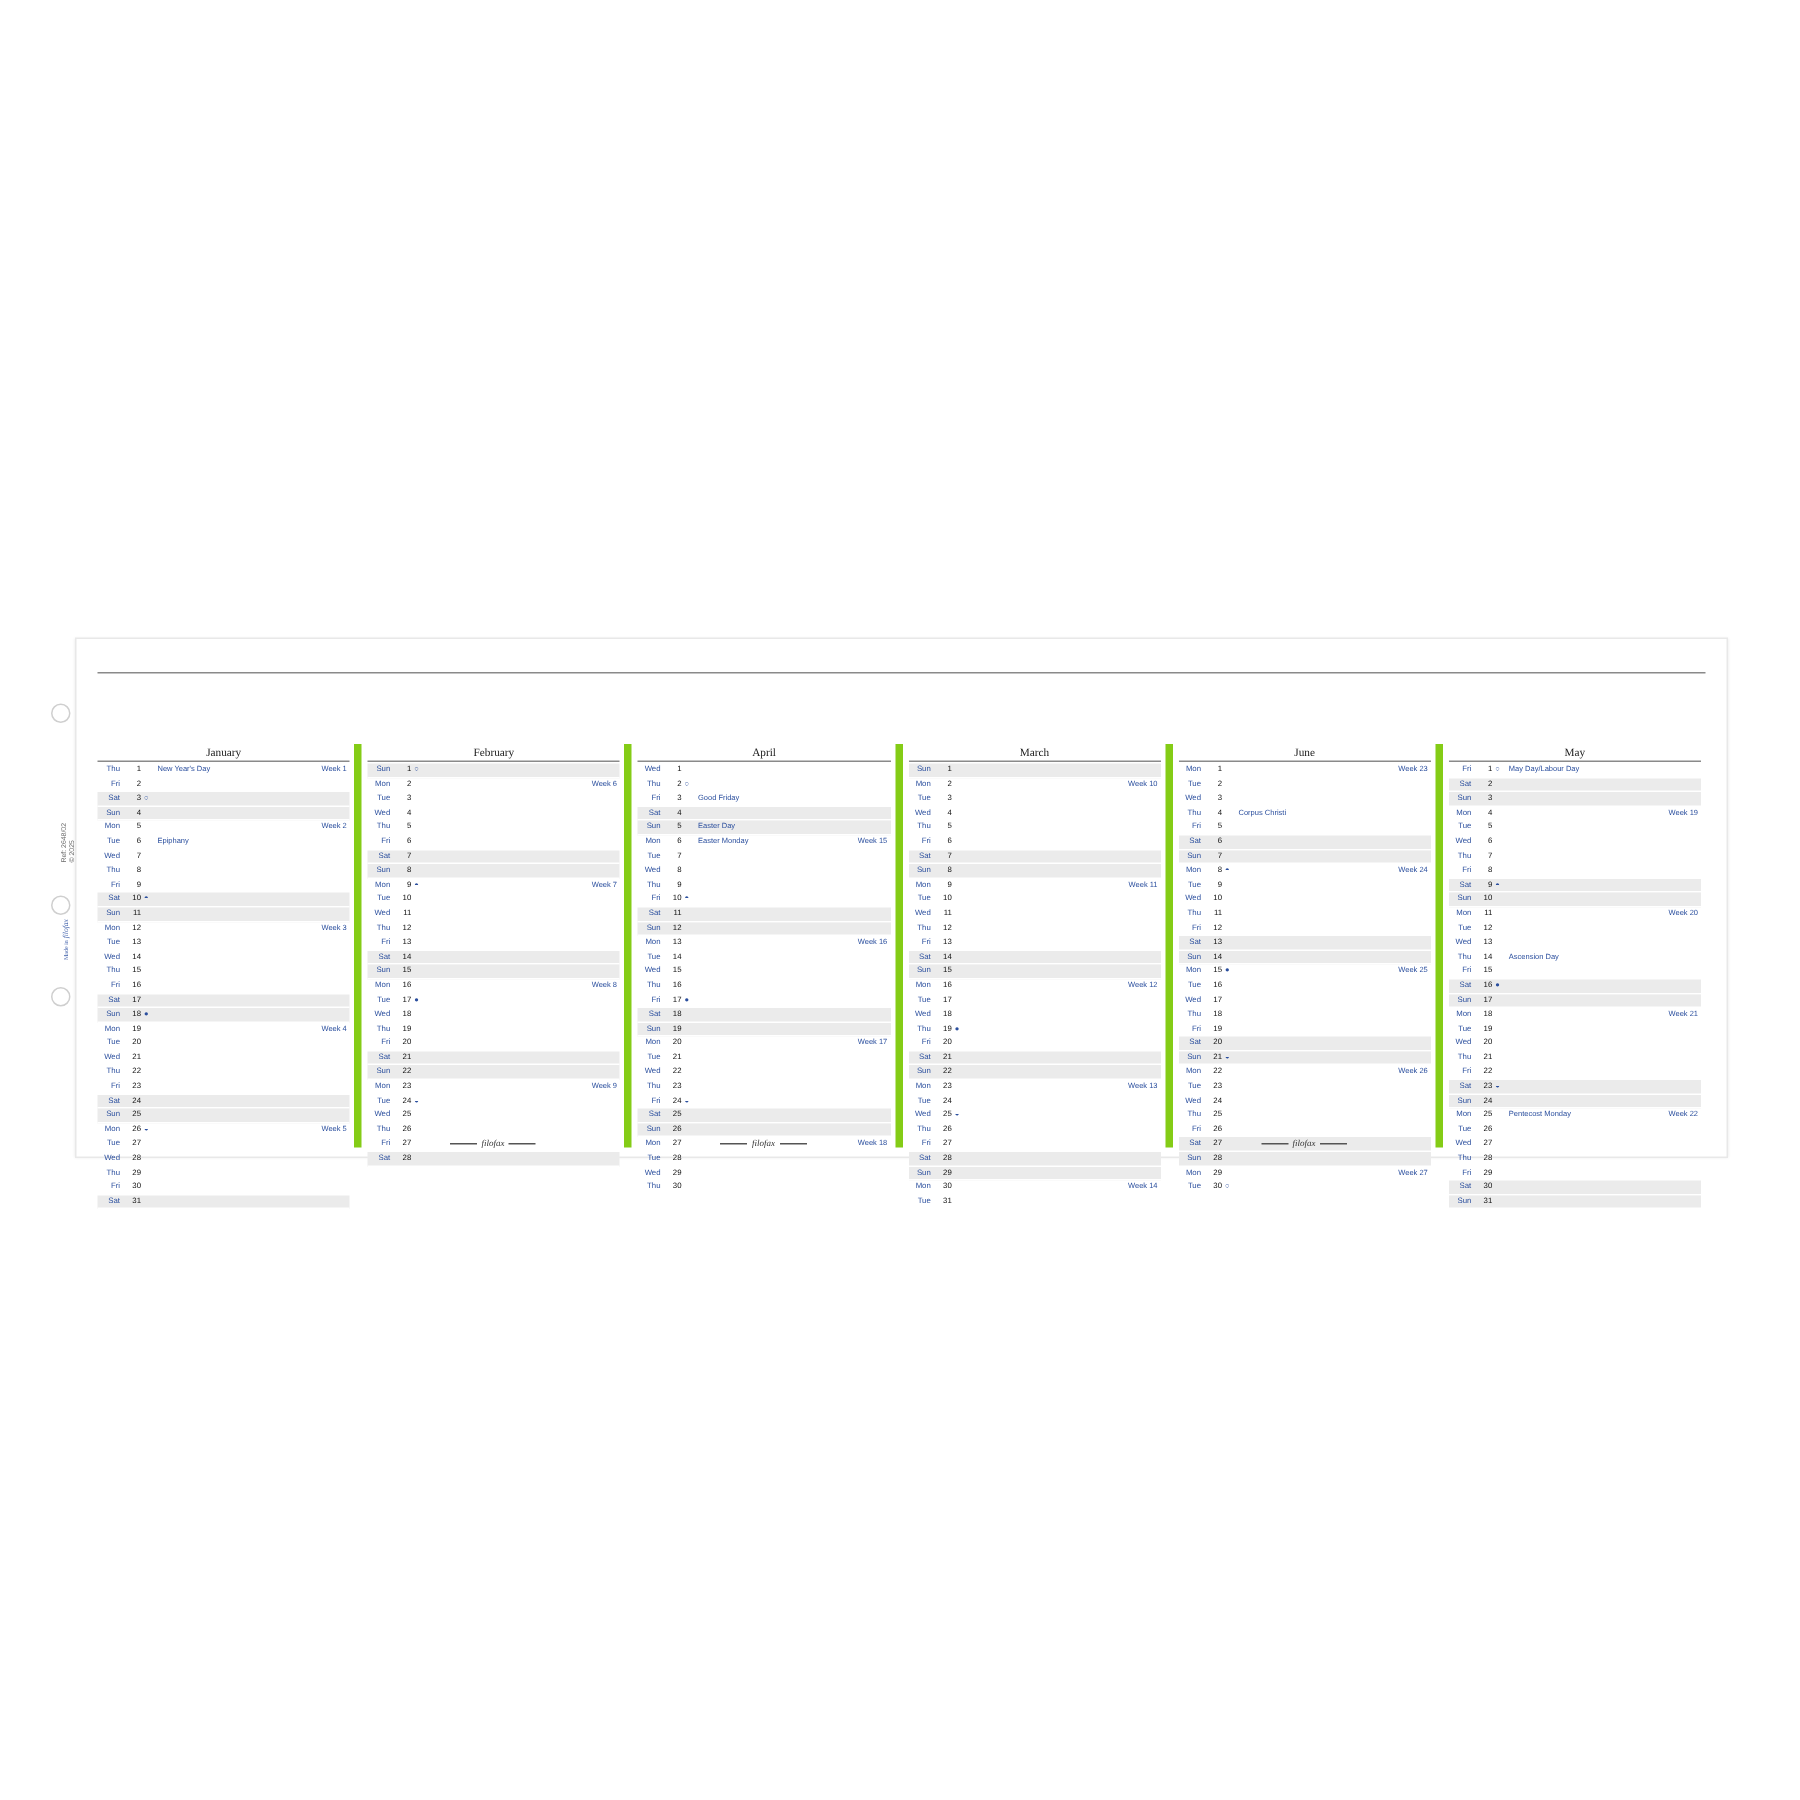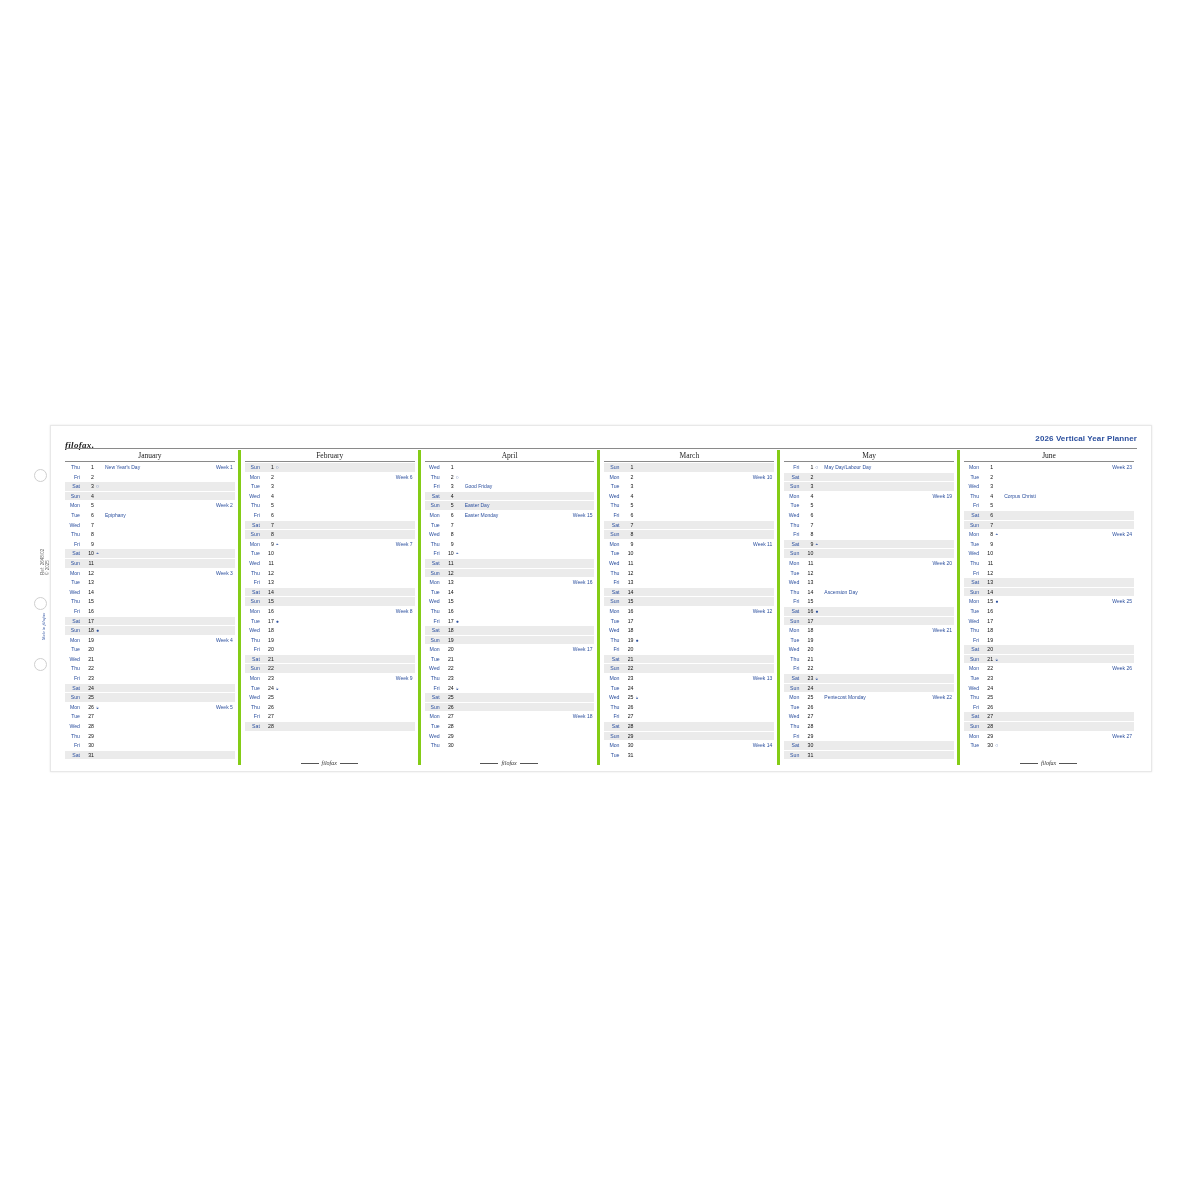--- a/index.html
+++ b/index.html
@@ -28,22 +28,22 @@
     font-size:9px;color:#222;letter-spacing:.3px;
   }
   .logo .dot{font-style:normal;}
   .title{
     position:absolute;right:0;top:0;color:#2b4f9e;font-size:8px;font-weight:bold;
     letter-spacing:.1px;
   }
   .hrule{position:absolute;left:14px;right:14px;top:22px;height:1px;background:#8a8a8a;}
 
   .grid{position:absolute;left:14px;right:14px;top:24px;bottom:6px;display:flex;}
-  .month{flex:1 1 0;position:relative;padding:0 3px 0 0;}
-  .month + .month{border-left:3px solid #84cc16;padding-left:4px;}
+  .month{flex:1 1 0;position:relative;padding:0 3px 0 0;margin-top:46px;}
+  .month + .month{border-left:5px solid #84cc16;padding-left:4px;}
   .mname{
     text-align:center;font-family:"Liberation Serif",serif;font-size:7.5px;color:#1b1b1b;
     padding:1px 0 1px 0;
   }
   .mrule{height:1px;background:#8a8a8a;margin-bottom:1px;}
   .days{position:relative;}
   .row{
     display:flex;align-items:center;height:8.6px;font-size:5.2px;line-height:8.6px;
     border-bottom:1px solid #ffffff;
   }
@@ -72,24 +72,20 @@
   <span>Ref: 2648/02</span>
   <span>© 2025</span>
 </div>
 <div id="sidebrand">
   <span class="tiny">Made in</span>
   <span>filofax</span>
 </div>
 
 <div id="sheet">
 
-  <div class="header">
-    <span class="logo"><span>filofax</span><span class="dot">.</span></span>
-    <span class="title">2026 Vertical Year Planner</span>
-  </div>
   <div class="hrule"></div>
 
   <div class="grid" id="grid">
       <div class="month">
         <div class="mname">January</div>
         <div class="mrule"></div>
         <div class="days">
           <div class="row">
             <span class="dow">Thu</span>
             <span class="dnum">1</span>
@@ -946,20 +942,237 @@
           <div class="row">
             <span class="dow">Tue</span>
             <span class="dnum">31</span>
             <span class="moon"></span>
             <span class="note"></span>
             <span class="wk"></span>
           </div>
         </div>
       </div>
       <div class="month">
+        <div class="mname">June</div>
+        <div class="mrule"></div>
+        <div class="days">
+          <div class="row">
+            <span class="dow">Mon</span>
+            <span class="dnum">1</span>
+            <span class="moon"></span>
+            <span class="note"></span>
+            <span class="wk">Week 23</span>
+          </div>
+          <div class="row">
+            <span class="dow">Tue</span>
+            <span class="dnum">2</span>
+            <span class="moon"></span>
+            <span class="note"></span>
+            <span class="wk"></span>
+          </div>
+          <div class="row">
+            <span class="dow">Wed</span>
+            <span class="dnum">3</span>
+            <span class="moon"></span>
+            <span class="note"></span>
+            <span class="wk"></span>
+          </div>
+          <div class="row">
+            <span class="dow">Thu</span>
+            <span class="dnum">4</span>
+            <span class="moon"></span>
+            <span class="note">Corpus Christi</span>
+            <span class="wk"></span>
+          </div>
+          <div class="row">
+            <span class="dow">Fri</span>
+            <span class="dnum">5</span>
+            <span class="moon"></span>
+            <span class="note"></span>
+            <span class="wk"></span>
+          </div>
+          <div class="row shade">
+            <span class="dow">Sat</span>
+            <span class="dnum">6</span>
+            <span class="moon"></span>
+            <span class="note"></span>
+            <span class="wk"></span>
+          </div>
+          <div class="row shade">
+            <span class="dow">Sun</span>
+            <span class="dnum">7</span>
+            <span class="moon"></span>
+            <span class="note"></span>
+            <span class="wk"></span>
+          </div>
+          <div class="row">
+            <span class="dow">Mon</span>
+            <span class="dnum">8</span>
+            <span class="moon">◓</span>
+            <span class="note"></span>
+            <span class="wk">Week 24</span>
+          </div>
+          <div class="row">
+            <span class="dow">Tue</span>
+            <span class="dnum">9</span>
+            <span class="moon"></span>
+            <span class="note"></span>
+            <span class="wk"></span>
+          </div>
+          <div class="row">
+            <span class="dow">Wed</span>
+            <span class="dnum">10</span>
+            <span class="moon"></span>
+            <span class="note"></span>
+            <span class="wk"></span>
+          </div>
+          <div class="row">
+            <span class="dow">Thu</span>
+            <span class="dnum">11</span>
+            <span class="moon"></span>
+            <span class="note"></span>
+            <span class="wk"></span>
+          </div>
+          <div class="row">
+            <span class="dow">Fri</span>
+            <span class="dnum">12</span>
+            <span class="moon"></span>
+            <span class="note"></span>
+            <span class="wk"></span>
+          </div>
+          <div class="row shade">
+            <span class="dow">Sat</span>
+            <span class="dnum">13</span>
+            <span class="moon"></span>
+            <span class="note"></span>
+            <span class="wk"></span>
+          </div>
+          <div class="row shade">
+            <span class="dow">Sun</span>
+            <span class="dnum">14</span>
+            <span class="moon"></span>
+            <span class="note"></span>
+            <span class="wk"></span>
+          </div>
+          <div class="row">
+            <span class="dow">Mon</span>
+            <span class="dnum">15</span>
+            <span class="moon">●</span>
+            <span class="note"></span>
+            <span class="wk">Week 25</span>
+          </div>
+          <div class="row">
+            <span class="dow">Tue</span>
+            <span class="dnum">16</span>
+            <span class="moon"></span>
+            <span class="note"></span>
+            <span class="wk"></span>
+          </div>
+          <div class="row">
+            <span class="dow">Wed</span>
+            <span class="dnum">17</span>
+            <span class="moon"></span>
+            <span class="note"></span>
+            <span class="wk"></span>
+          </div>
+          <div class="row">
+            <span class="dow">Thu</span>
+            <span class="dnum">18</span>
+            <span class="moon"></span>
+            <span class="note"></span>
+            <span class="wk"></span>
+          </div>
+          <div class="row">
+            <span class="dow">Fri</span>
+            <span class="dnum">19</span>
+            <span class="moon"></span>
+            <span class="note"></span>
+            <span class="wk"></span>
+          </div>
+          <div class="row shade">
+            <span class="dow">Sat</span>
+            <span class="dnum">20</span>
+            <span class="moon"></span>
+            <span class="note"></span>
+            <span class="wk"></span>
+          </div>
+          <div class="row shade">
+            <span class="dow">Sun</span>
+            <span class="dnum">21</span>
+            <span class="moon">◒</span>
+            <span class="note"></span>
+            <span class="wk"></span>
+          </div>
+          <div class="row">
+            <span class="dow">Mon</span>
+            <span class="dnum">22</span>
+            <span class="moon"></span>
+            <span class="note"></span>
+            <span class="wk">Week 26</span>
+          </div>
+          <div class="row">
+            <span class="dow">Tue</span>
+            <span class="dnum">23</span>
+            <span class="moon"></span>
+            <span class="note"></span>
+            <span class="wk"></span>
+          </div>
+          <div class="row">
+            <span class="dow">Wed</span>
+            <span class="dnum">24</span>
+            <span class="moon"></span>
+            <span class="note"></span>
+            <span class="wk"></span>
+          </div>
+          <div class="row">
+            <span class="dow">Thu</span>
+            <span class="dnum">25</span>
+            <span class="moon"></span>
+            <span class="note"></span>
+            <span class="wk"></span>
+          </div>
+          <div class="row">
+            <span class="dow">Fri</span>
+            <span class="dnum">26</span>
+            <span class="moon"></span>
+            <span class="note"></span>
+            <span class="wk"></span>
+          </div>
+          <div class="row shade">
+            <span class="dow">Sat</span>
+            <span class="dnum">27</span>
+            <span class="moon"></span>
+            <span class="note"></span>
+            <span class="wk"></span>
+          </div>
+          <div class="row shade">
+            <span class="dow">Sun</span>
+            <span class="dnum">28</span>
+            <span class="moon"></span>
+            <span class="note"></span>
+            <span class="wk"></span>
+          </div>
+          <div class="row">
+            <span class="dow">Mon</span>
+            <span class="dnum">29</span>
+            <span class="moon"></span>
+            <span class="note"></span>
+            <span class="wk">Week 27</span>
+          </div>
+          <div class="row">
+            <span class="dow">Tue</span>
+            <span class="dnum">30</span>
+            <span class="moon">○</span>
+            <span class="note"></span>
+            <span class="wk"></span>
+          </div>
+        </div>
+        <div class="footlogo"><span class="lineL"></span><span>filofax</span><span class="lineR"></span></div>
+      </div>
+      <div class="month">
         <div class="mname">May</div>
         <div class="mrule"></div>
         <div class="days">
           <div class="row">
             <span class="dow">Fri</span>
             <span class="dnum">1</span>
             <span class="moon">○</span>
             <span class="note">May Day/Labour Day</span>
             <span class="wk"></span>
           </div>
@@ -1167,232 +1380,15 @@
             <span class="wk"></span>
           </div>
           <div class="row shade">
             <span class="dow">Sun</span>
             <span class="dnum">31</span>
             <span class="moon"></span>
             <span class="note"></span>
             <span class="wk"></span>
           </div>
         </div>
-      </div>
-      <div class="month">
-        <div class="mname">June</div>
-        <div class="mrule"></div>
-        <div class="days">
-          <div class="row">
-            <span class="dow">Mon</span>
-            <span class="dnum">1</span>
-            <span class="moon"></span>
-            <span class="note"></span>
-            <span class="wk">Week 23</span>
-          </div>
-          <div class="row">
-            <span class="dow">Tue</span>
-            <span class="dnum">2</span>
-            <span class="moon"></span>
-            <span class="note"></span>
-            <span class="wk"></span>
-          </div>
-          <div class="row">
-            <span class="dow">Wed</span>
-            <span class="dnum">3</span>
-            <span class="moon"></span>
-            <span class="note"></span>
-            <span class="wk"></span>
-          </div>
-          <div class="row">
-            <span class="dow">Thu</span>
-            <span class="dnum">4</span>
-            <span class="moon"></span>
-            <span class="note">Corpus Christi</span>
-            <span class="wk"></span>
-          </div>
-          <div class="row">
-            <span class="dow">Fri</span>
-            <span class="dnum">5</span>
-            <span class="moon"></span>
-            <span class="note"></span>
-            <span class="wk"></span>
-          </div>
-          <div class="row shade">
-            <span class="dow">Sat</span>
-            <span class="dnum">6</span>
-            <span class="moon"></span>
-            <span class="note"></span>
-            <span class="wk"></span>
-          </div>
-          <div class="row shade">
-            <span class="dow">Sun</span>
-            <span class="dnum">7</span>
-            <span class="moon"></span>
-            <span class="note"></span>
-            <span class="wk"></span>
-          </div>
-          <div class="row">
-            <span class="dow">Mon</span>
-            <span class="dnum">8</span>
-            <span class="moon">◓</span>
-            <span class="note"></span>
-            <span class="wk">Week 24</span>
-          </div>
-          <div class="row">
-            <span class="dow">Tue</span>
-            <span class="dnum">9</span>
-            <span class="moon"></span>
-            <span class="note"></span>
-            <span class="wk"></span>
-          </div>
-          <div class="row">
-            <span class="dow">Wed</span>
-            <span class="dnum">10</span>
-            <span class="moon"></span>
-            <span class="note"></span>
-            <span class="wk"></span>
-          </div>
-          <div class="row">
-            <span class="dow">Thu</span>
-            <span class="dnum">11</span>
-            <span class="moon"></span>
-            <span class="note"></span>
-            <span class="wk"></span>
-          </div>
-          <div class="row">
-            <span class="dow">Fri</span>
-            <span class="dnum">12</span>
-            <span class="moon"></span>
-            <span class="note"></span>
-            <span class="wk"></span>
-          </div>
-          <div class="row shade">
-            <span class="dow">Sat</span>
-            <span class="dnum">13</span>
-            <span class="moon"></span>
-            <span class="note"></span>
-            <span class="wk"></span>
-          </div>
-          <div class="row shade">
-            <span class="dow">Sun</span>
-            <span class="dnum">14</span>
-            <span class="moon"></span>
-            <span class="note"></span>
-            <span class="wk"></span>
-          </div>
-          <div class="row">
-            <span class="dow">Mon</span>
-            <span class="dnum">15</span>
-            <span class="moon">●</span>
-            <span class="note"></span>
-            <span class="wk">Week 25</span>
-          </div>
-          <div class="row">
-            <span class="dow">Tue</span>
-            <span class="dnum">16</span>
-            <span class="moon"></span>
-            <span class="note"></span>
-            <span class="wk"></span>
-          </div>
-          <div class="row">
-            <span class="dow">Wed</span>
-            <span class="dnum">17</span>
-            <span class="moon"></span>
-            <span class="note"></span>
-            <span class="wk"></span>
-          </div>
-          <div class="row">
-            <span class="dow">Thu</span>
-            <span class="dnum">18</span>
-            <span class="moon"></span>
-            <span class="note"></span>
-            <span class="wk"></span>
-          </div>
-          <div class="row">
-            <span class="dow">Fri</span>
-            <span class="dnum">19</span>
-            <span class="moon"></span>
-            <span class="note"></span>
-            <span class="wk"></span>
-          </div>
-          <div class="row shade">
-            <span class="dow">Sat</span>
-            <span class="dnum">20</span>
-            <span class="moon"></span>
-            <span class="note"></span>
-            <span class="wk"></span>
-          </div>
-          <div class="row shade">
-            <span class="dow">Sun</span>
-            <span class="dnum">21</span>
-            <span class="moon">◒</span>
-            <span class="note"></span>
-            <span class="wk"></span>
-          </div>
-          <div class="row">
-            <span class="dow">Mon</span>
-            <span class="dnum">22</span>
-            <span class="moon"></span>
-            <span class="note"></span>
-            <span class="wk">Week 26</span>
-          </div>
-          <div class="row">
-            <span class="dow">Tue</span>
-            <span class="dnum">23</span>
-            <span class="moon"></span>
-            <span class="note"></span>
-            <span class="wk"></span>
-          </div>
-          <div class="row">
-            <span class="dow">Wed</span>
-            <span class="dnum">24</span>
-            <span class="moon"></span>
-            <span class="note"></span>
-            <span class="wk"></span>
-          </div>
-          <div class="row">
-            <span class="dow">Thu</span>
-            <span class="dnum">25</span>
-            <span class="moon"></span>
-            <span class="note"></span>
-            <span class="wk"></span>
-          </div>
-          <div class="row">
-            <span class="dow">Fri</span>
-            <span class="dnum">26</span>
-            <span class="moon"></span>
-            <span class="note"></span>
-            <span class="wk"></span>
-          </div>
-          <div class="row shade">
-            <span class="dow">Sat</span>
-            <span class="dnum">27</span>
-            <span class="moon"></span>
-            <span class="note"></span>
-            <span class="wk"></span>
-          </div>
-          <div class="row shade">
-            <span class="dow">Sun</span>
-            <span class="dnum">28</span>
-            <span class="moon"></span>
-            <span class="note"></span>
-            <span class="wk"></span>
-          </div>
-          <div class="row">
-            <span class="dow">Mon</span>
-            <span class="dnum">29</span>
-            <span class="moon"></span>
-            <span class="note"></span>
-            <span class="wk">Week 27</span>
-          </div>
-          <div class="row">
-            <span class="dow">Tue</span>
-            <span class="dnum">30</span>
-            <span class="moon">○</span>
-            <span class="note"></span>
-            <span class="wk"></span>
-          </div>
-        </div>
-        <div class="footlogo"><span class="lineL"></span><span>filofax</span><span class="lineR"></span></div>
       </div>
     </div>
 </div>
 
 </body></html>

